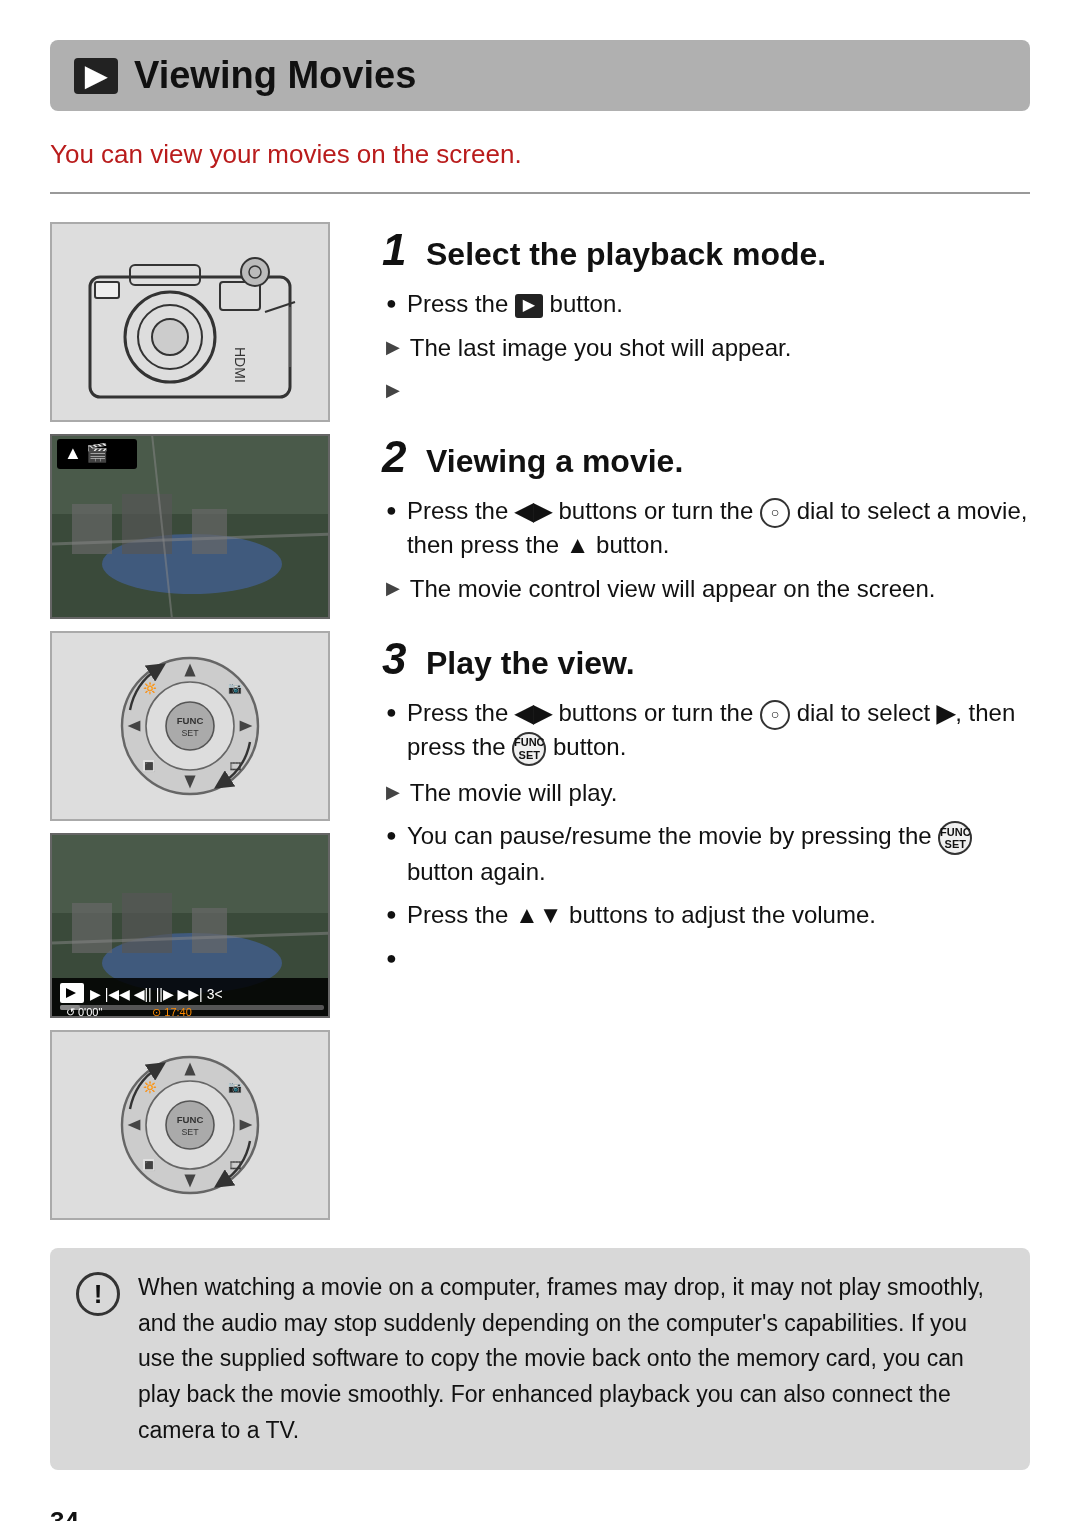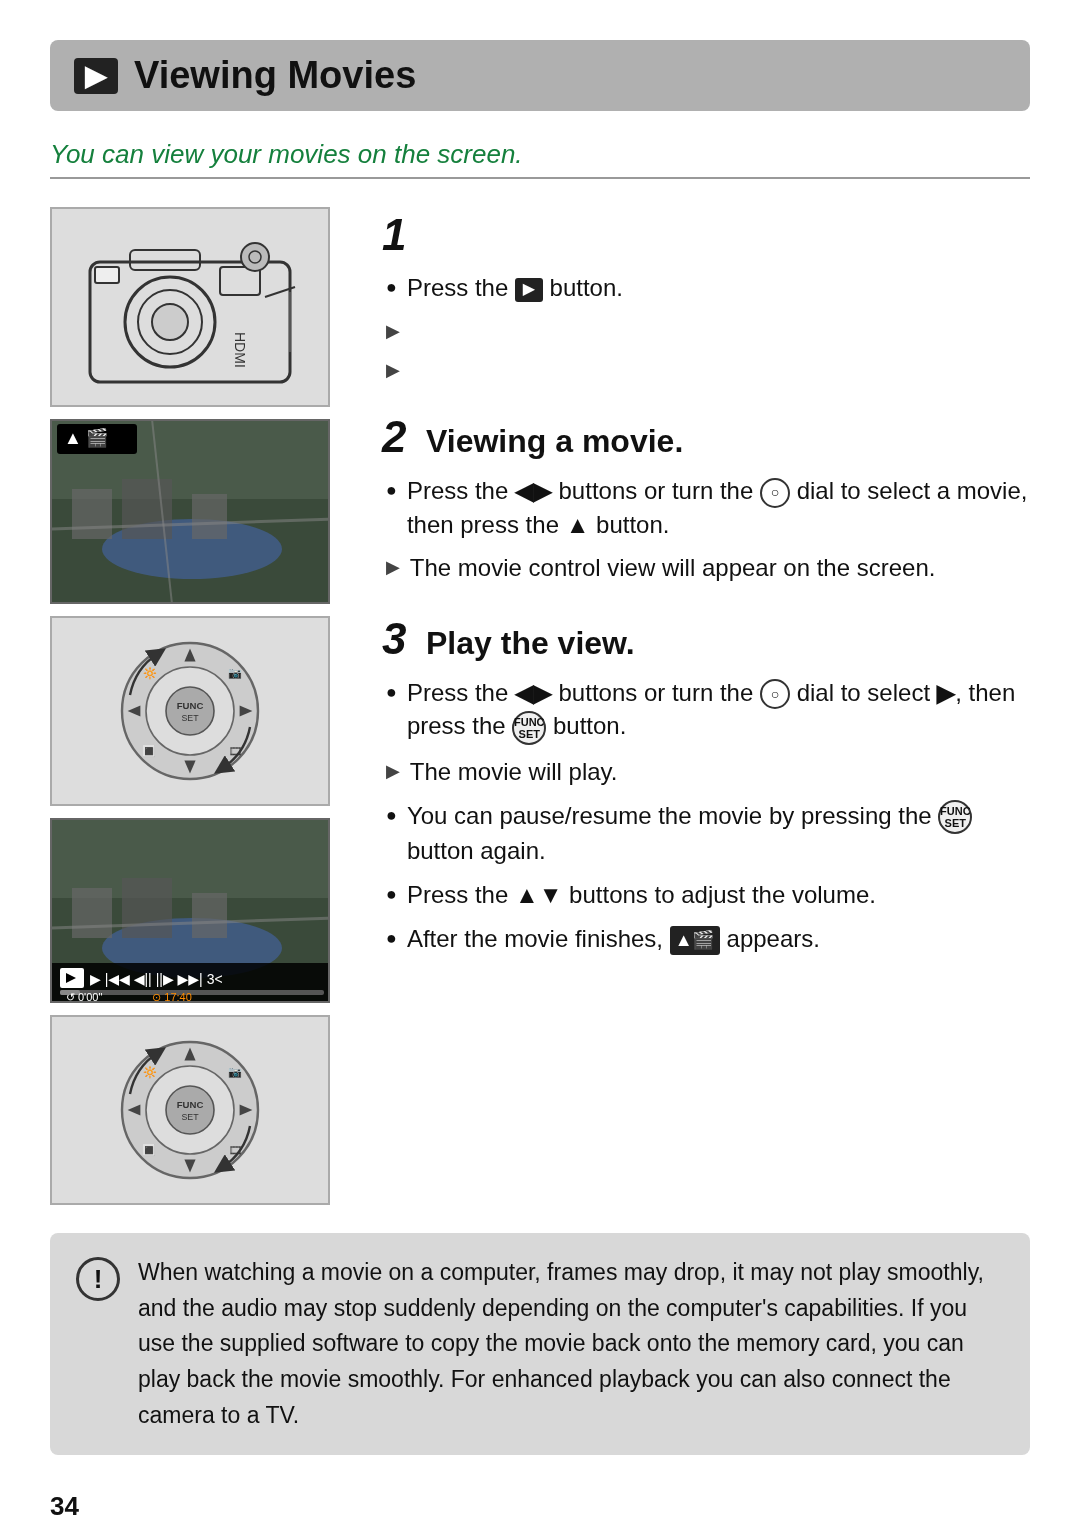--- a/index.html
+++ b/index.html
@@ -37,23 +37,22 @@
     }
     .page-header h1 {
       font-size: 38px;
       font-weight: bold;
       color: #111;
     }
 
     
     .subtitle {
       font-size: 26px;
-      margin-bottom: 7px;
-      color: #15803d;
-      font-style: italic;
+      margin-bottom: 22px;
+      color: #b91c1c;
     }
 
     
     .divider {
       border: none;
       border-top: 2px solid #999;
       margin-bottom: 28px;
     }
 
     
@@ -420,28 +419,30 @@
       </svg>
     </div>
 
   </div>
 
   <div class="right-col">
 
     <div class="step">
       <div class="step-header">
         <span class="step-num">1</span>
+        <span class="step-title">Select the playback mode.</span>
       </div>
       <ul class="step-bullets">
         <li>
           <span class="bullet-circle">●</span>
           <span>Press the <span class="play-icon-box">▶</span> button.</span>
         </li>
         <li>
           <span class="bullet-arrow">▶</span>
+          <span>The last image you shot will appear.</span>
         </li>
         <li>
           <span class="bullet-arrow">▶</span>
         </li>
       </ul>
     </div>
 
     <div class="step">
       <div class="step-header">
         <span class="step-num">2</span>
@@ -476,21 +477,20 @@
         <li>
           <span class="bullet-circle">●</span>
           <span>You can pause/resume the movie by pressing the <span class="func-icon" style="font-size:11px; line-height:1.1;">FUNC<br>SET</span> button again.</span>
         </li>
         <li>
           <span class="bullet-circle">●</span>
           <span>Press the <strong>▲▼</strong> buttons to adjust the volume.</span>
         </li>
         <li>
           <span class="bullet-circle">●</span>
-          <span>After the movie finishes, <span class="movie-icon">▲🎬</span> appears.</span>
         </li>
       </ul>
     </div>
 
   </div>
 </div>
 
 <div class="note-box">
   <div class="note-icon">!</div>
   <p>When watching a movie on a computer, frames may drop, it may not play smoothly, and the audio may stop suddenly depending on the computer's capabilities. If you use the supplied software to copy the movie back onto the memory card, you can play back the movie smoothly. For enhanced playback you can also connect the camera to a TV.</p>

